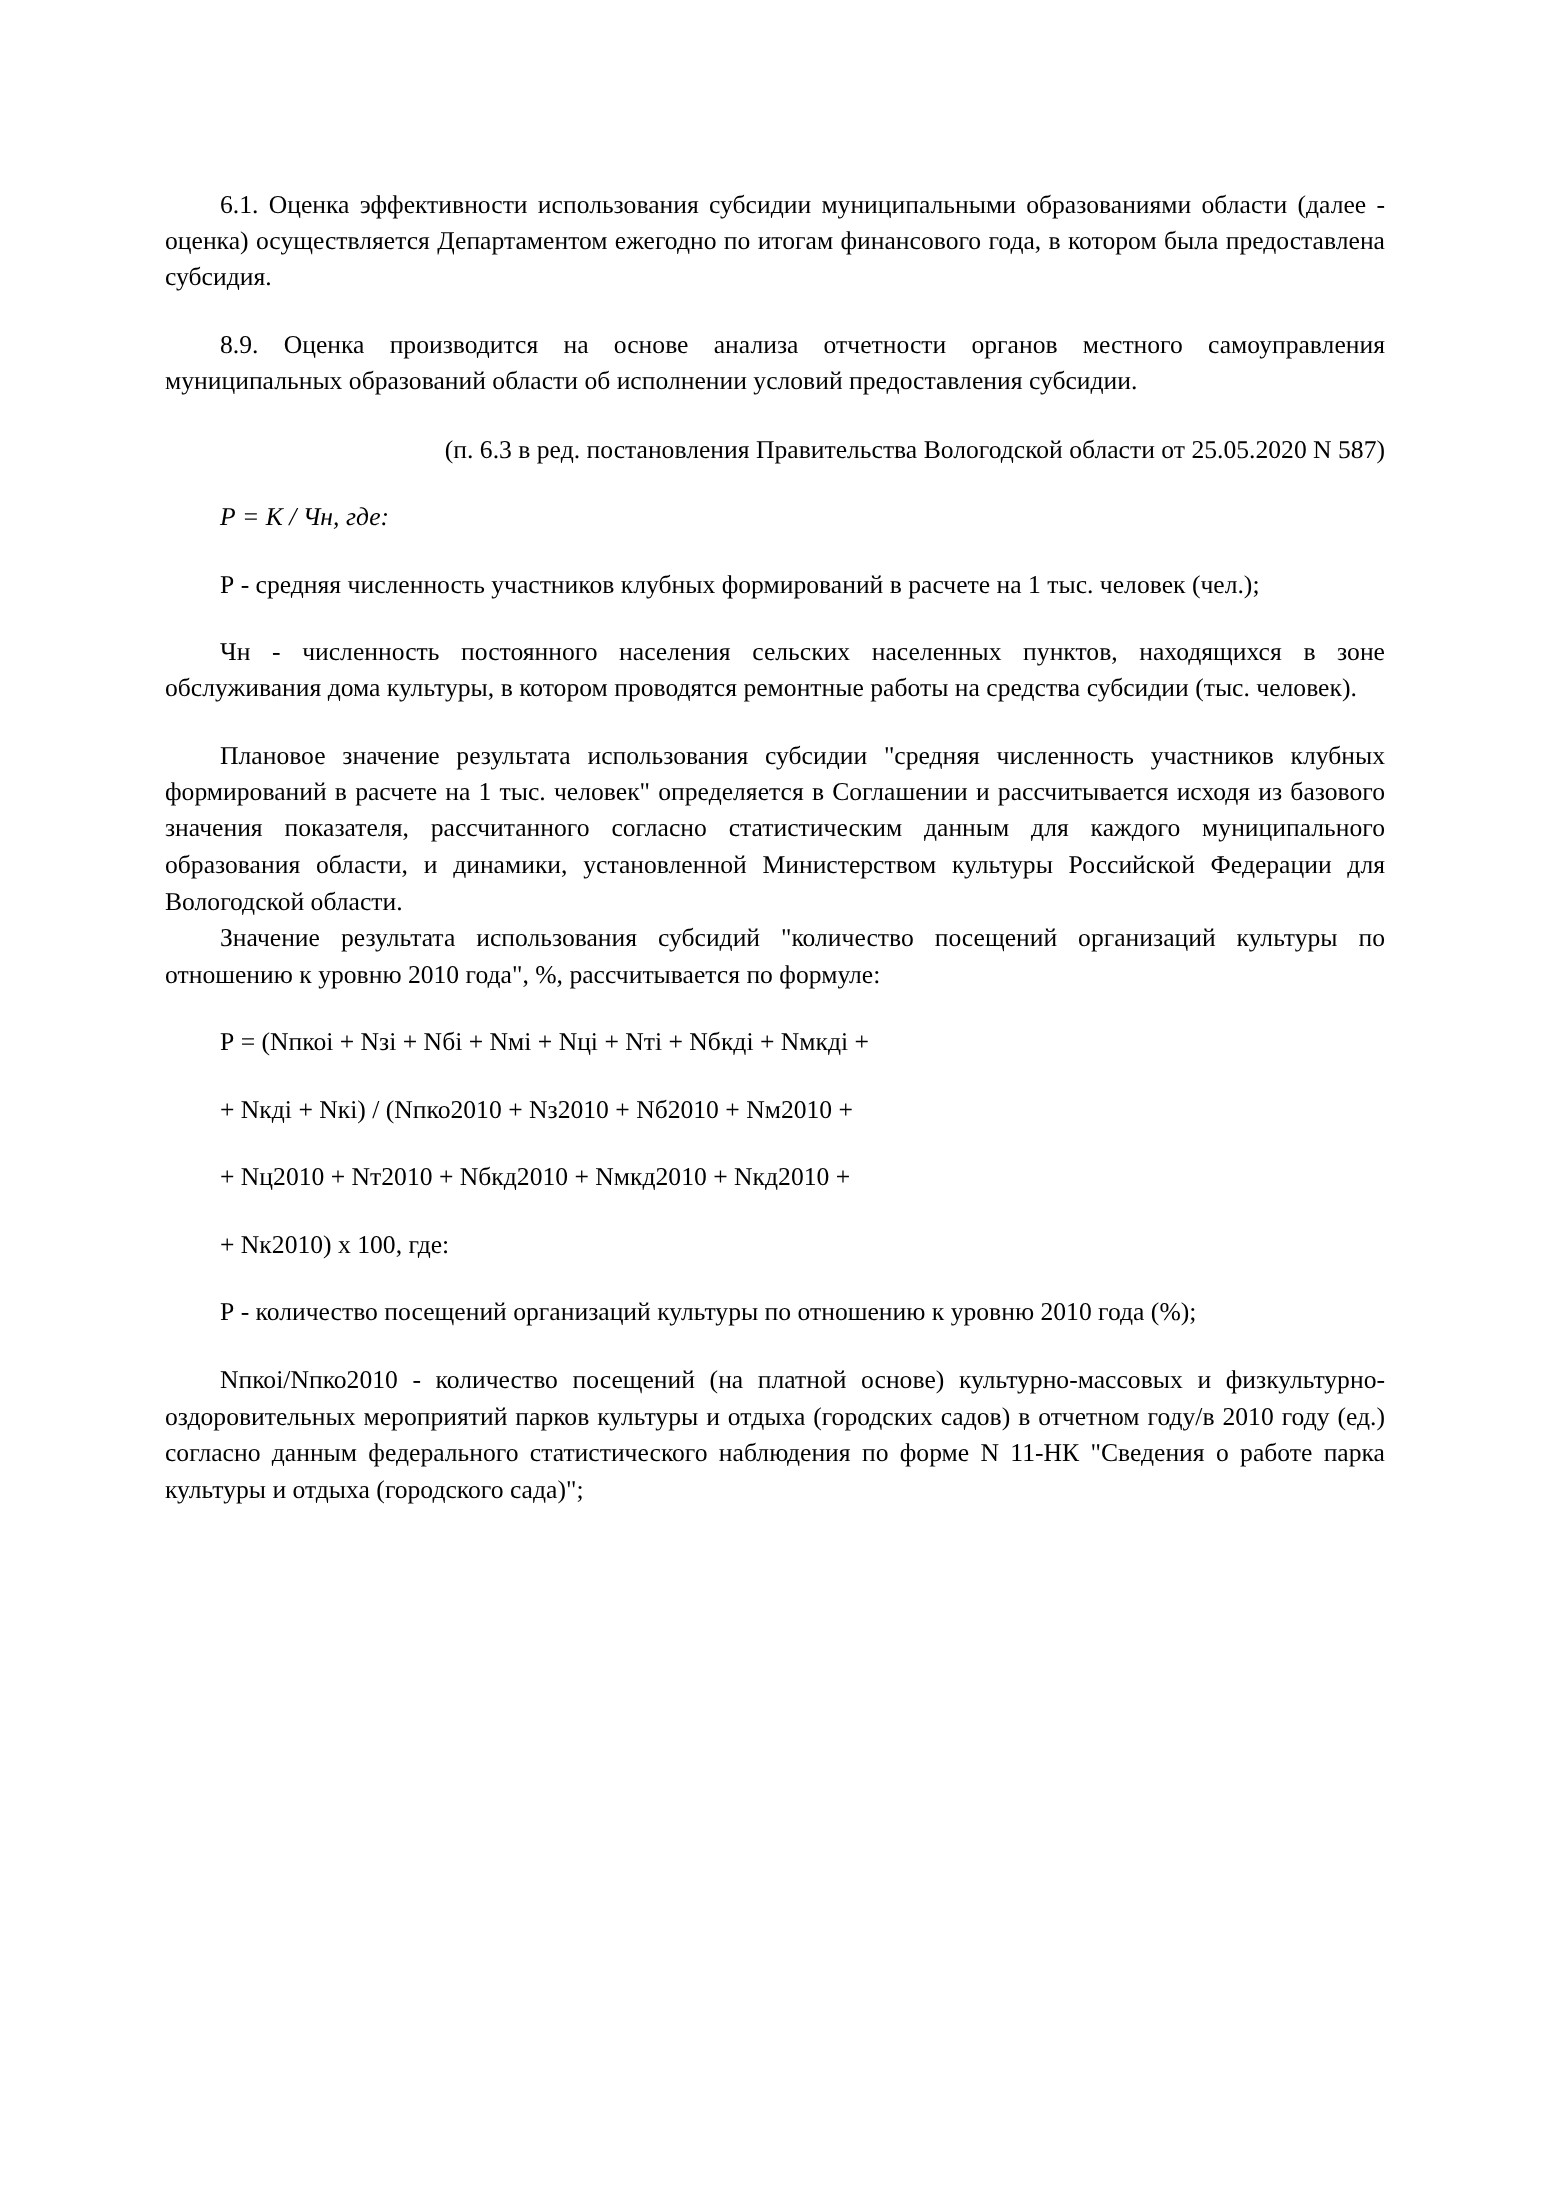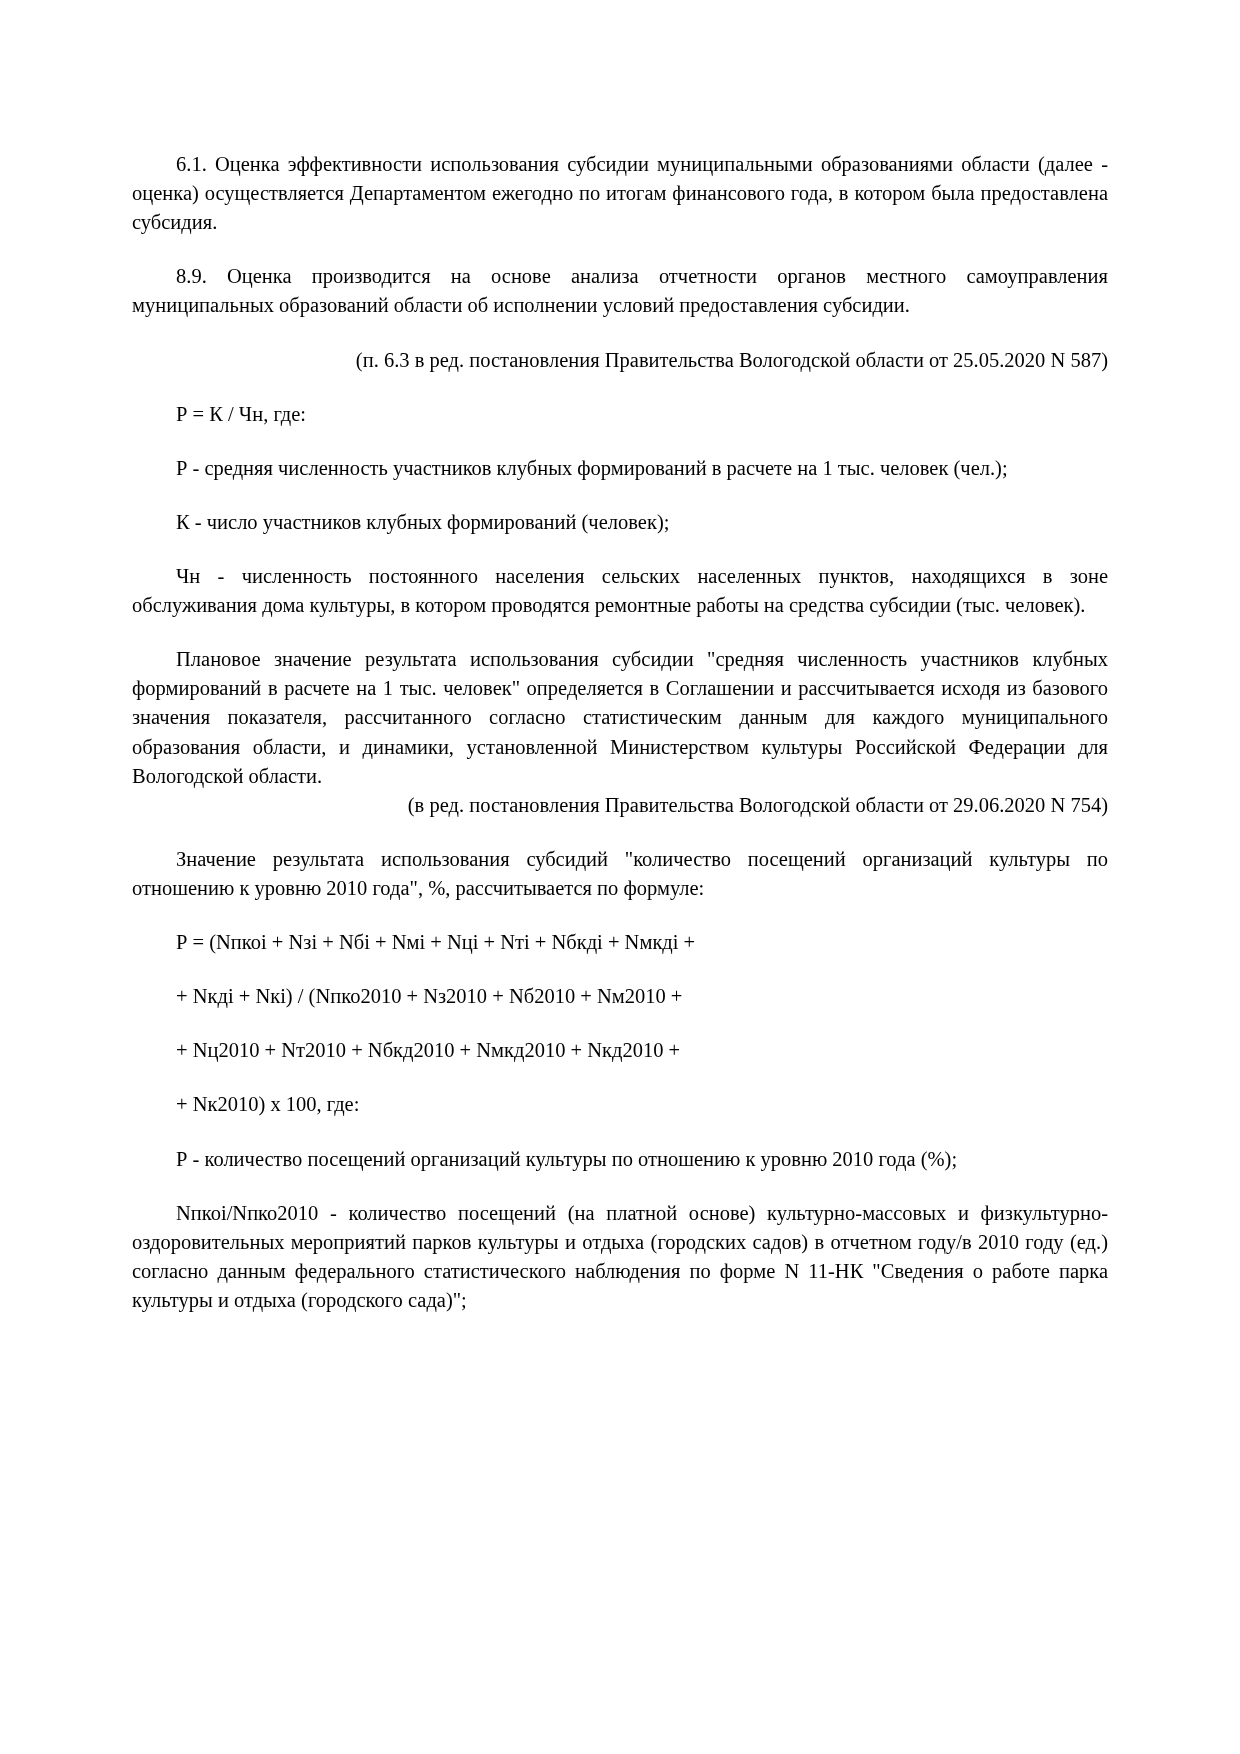--- a/index.html
+++ b/index.html
@@ -32,20 +32,21 @@
   }
   p.ref {
     margin: 0 0 25px 0;
     text-indent: 0;
     text-align: right;
   }
   p.formula {
     margin: 0 0 25px 0;
     text-indent: 44px;
     text-align: left;
+    font-style: italic;
   }
   p.formula-line {
     margin: 0 0 25px 0;
     text-indent: 44px;
     text-align: left;
   }
 </style>
 </head>
 <body>
 
@@ -56,26 +57,24 @@
 
     <p class="para">8.9. Оценка производится на основе анализа отчетности органов местного самоуправления муниципальных образований области об исполнении условий предоставления субсидии.</p>
 
     <p class="ref">(п. 6.3 в ред. постановления Правительства Вологодской области от 25.05.2020 N 587)</p>
 
 
     <p class="formula">Р = К / Чн, где:</p>
 
     <p class="para">Р - средняя численность участников клубных формирований в расчете на 1 тыс. человек (чел.);</p>
 
-    <p class="para">К - число участников клубных формирований (человек);</p>
 
     <p class="para">Чн - численность постоянного населения сельских населенных пунктов, находящихся в зоне обслуживания дома культуры, в котором проводятся ремонтные работы на средства субсидии (тыс. человек).</p>
 
     <p class="para tight">Плановое значение результата использования субсидии "средняя численность участников клубных формирований в расчете на 1 тыс. человек" определяется в Соглашении и рассчитывается исходя из базового значения показателя, рассчитанного согласно статистическим данным для каждого муниципального образования области, и динамики, установленной Министерством культуры Российской Федерации для Вологодской области.</p>
-    <p class="ref">(в ред. постановления Правительства Вологодской области от 29.06.2020 N 754)</p>
 
     <p class="para">Значение результата использования субсидий "количество посещений организаций культуры по отношению к уровню 2010 года", %, рассчитывается по формуле:</p>
 
     <p class="formula-line">Р = (Nпкоi + Nзi + Nбi + Nмi + Nцi + Nтi + Nбкдi + Nмкдi +</p>
     <p class="formula-line">+ Nкдi + Nкi) / (Nпко2010 + Nз2010 + Nб2010 + Nм2010 +</p>
     <p class="formula-line">+ Nц2010 + Nт2010 + Nбкд2010 + Nмкд2010 + Nкд2010 +</p>
     <p class="formula-line">+ Nк2010) x 100, где:</p>
 
     <p class="para">Р - количество посещений организаций культуры по отношению к уровню 2010 года (%);</p>
 

